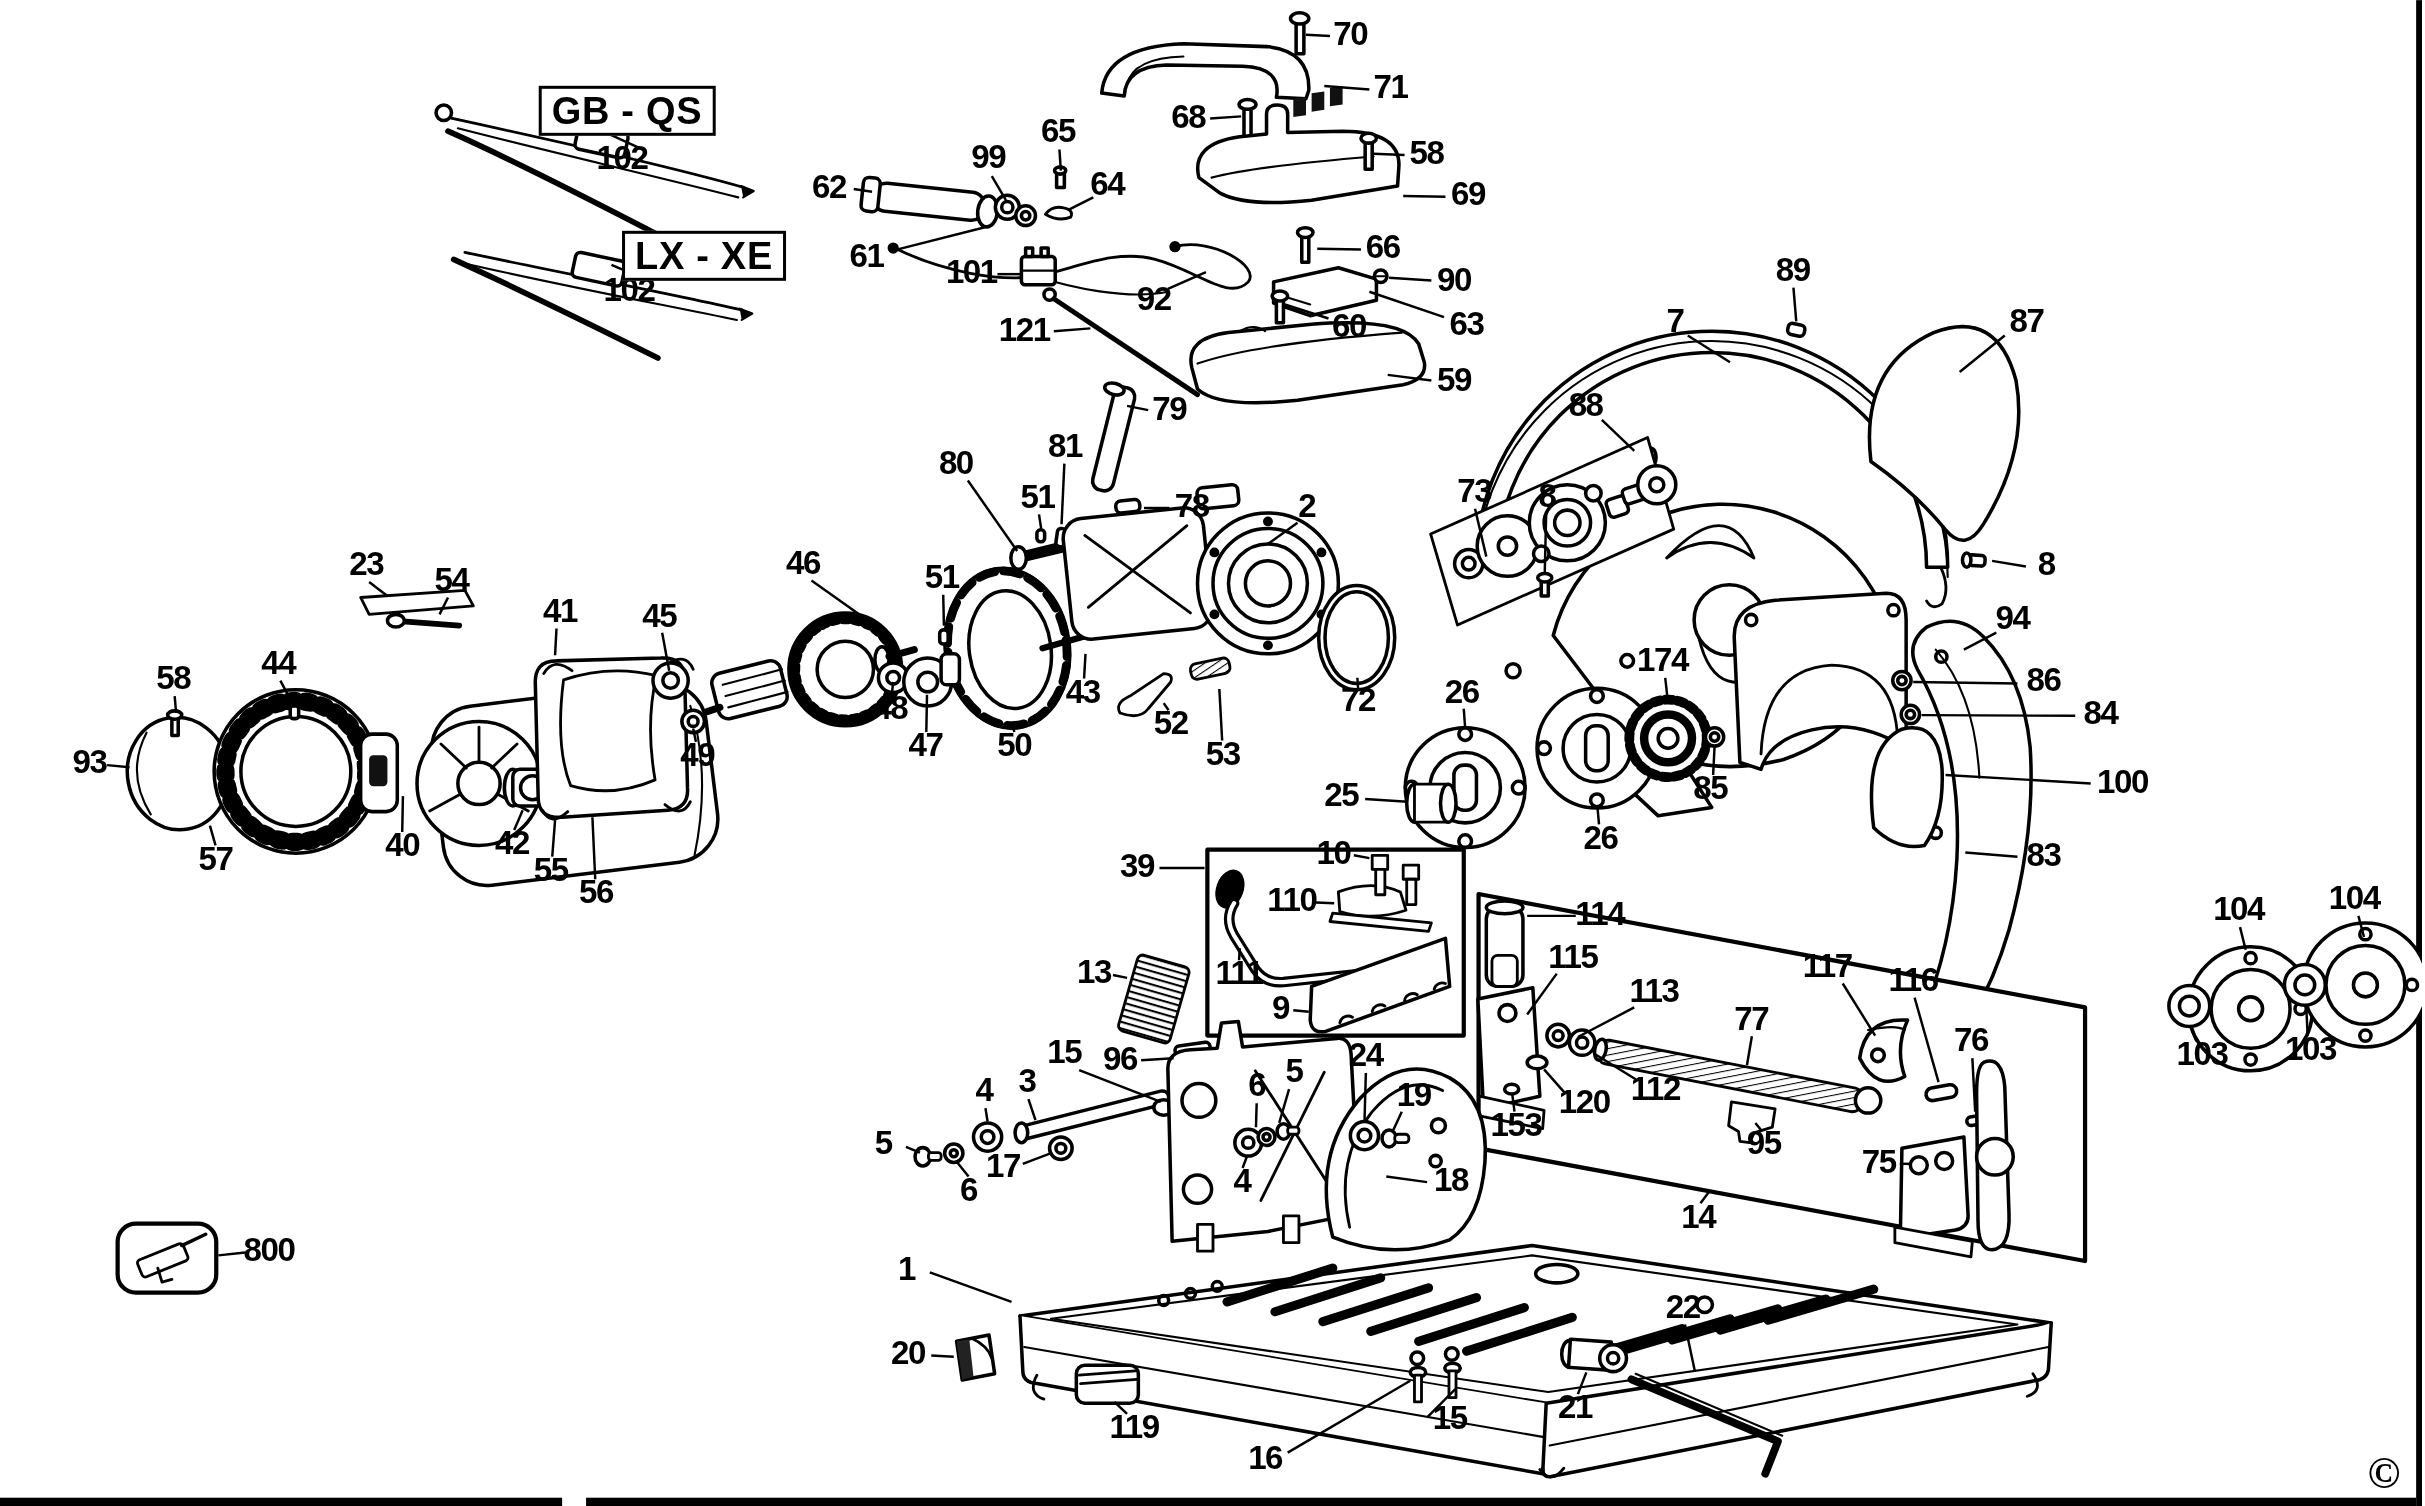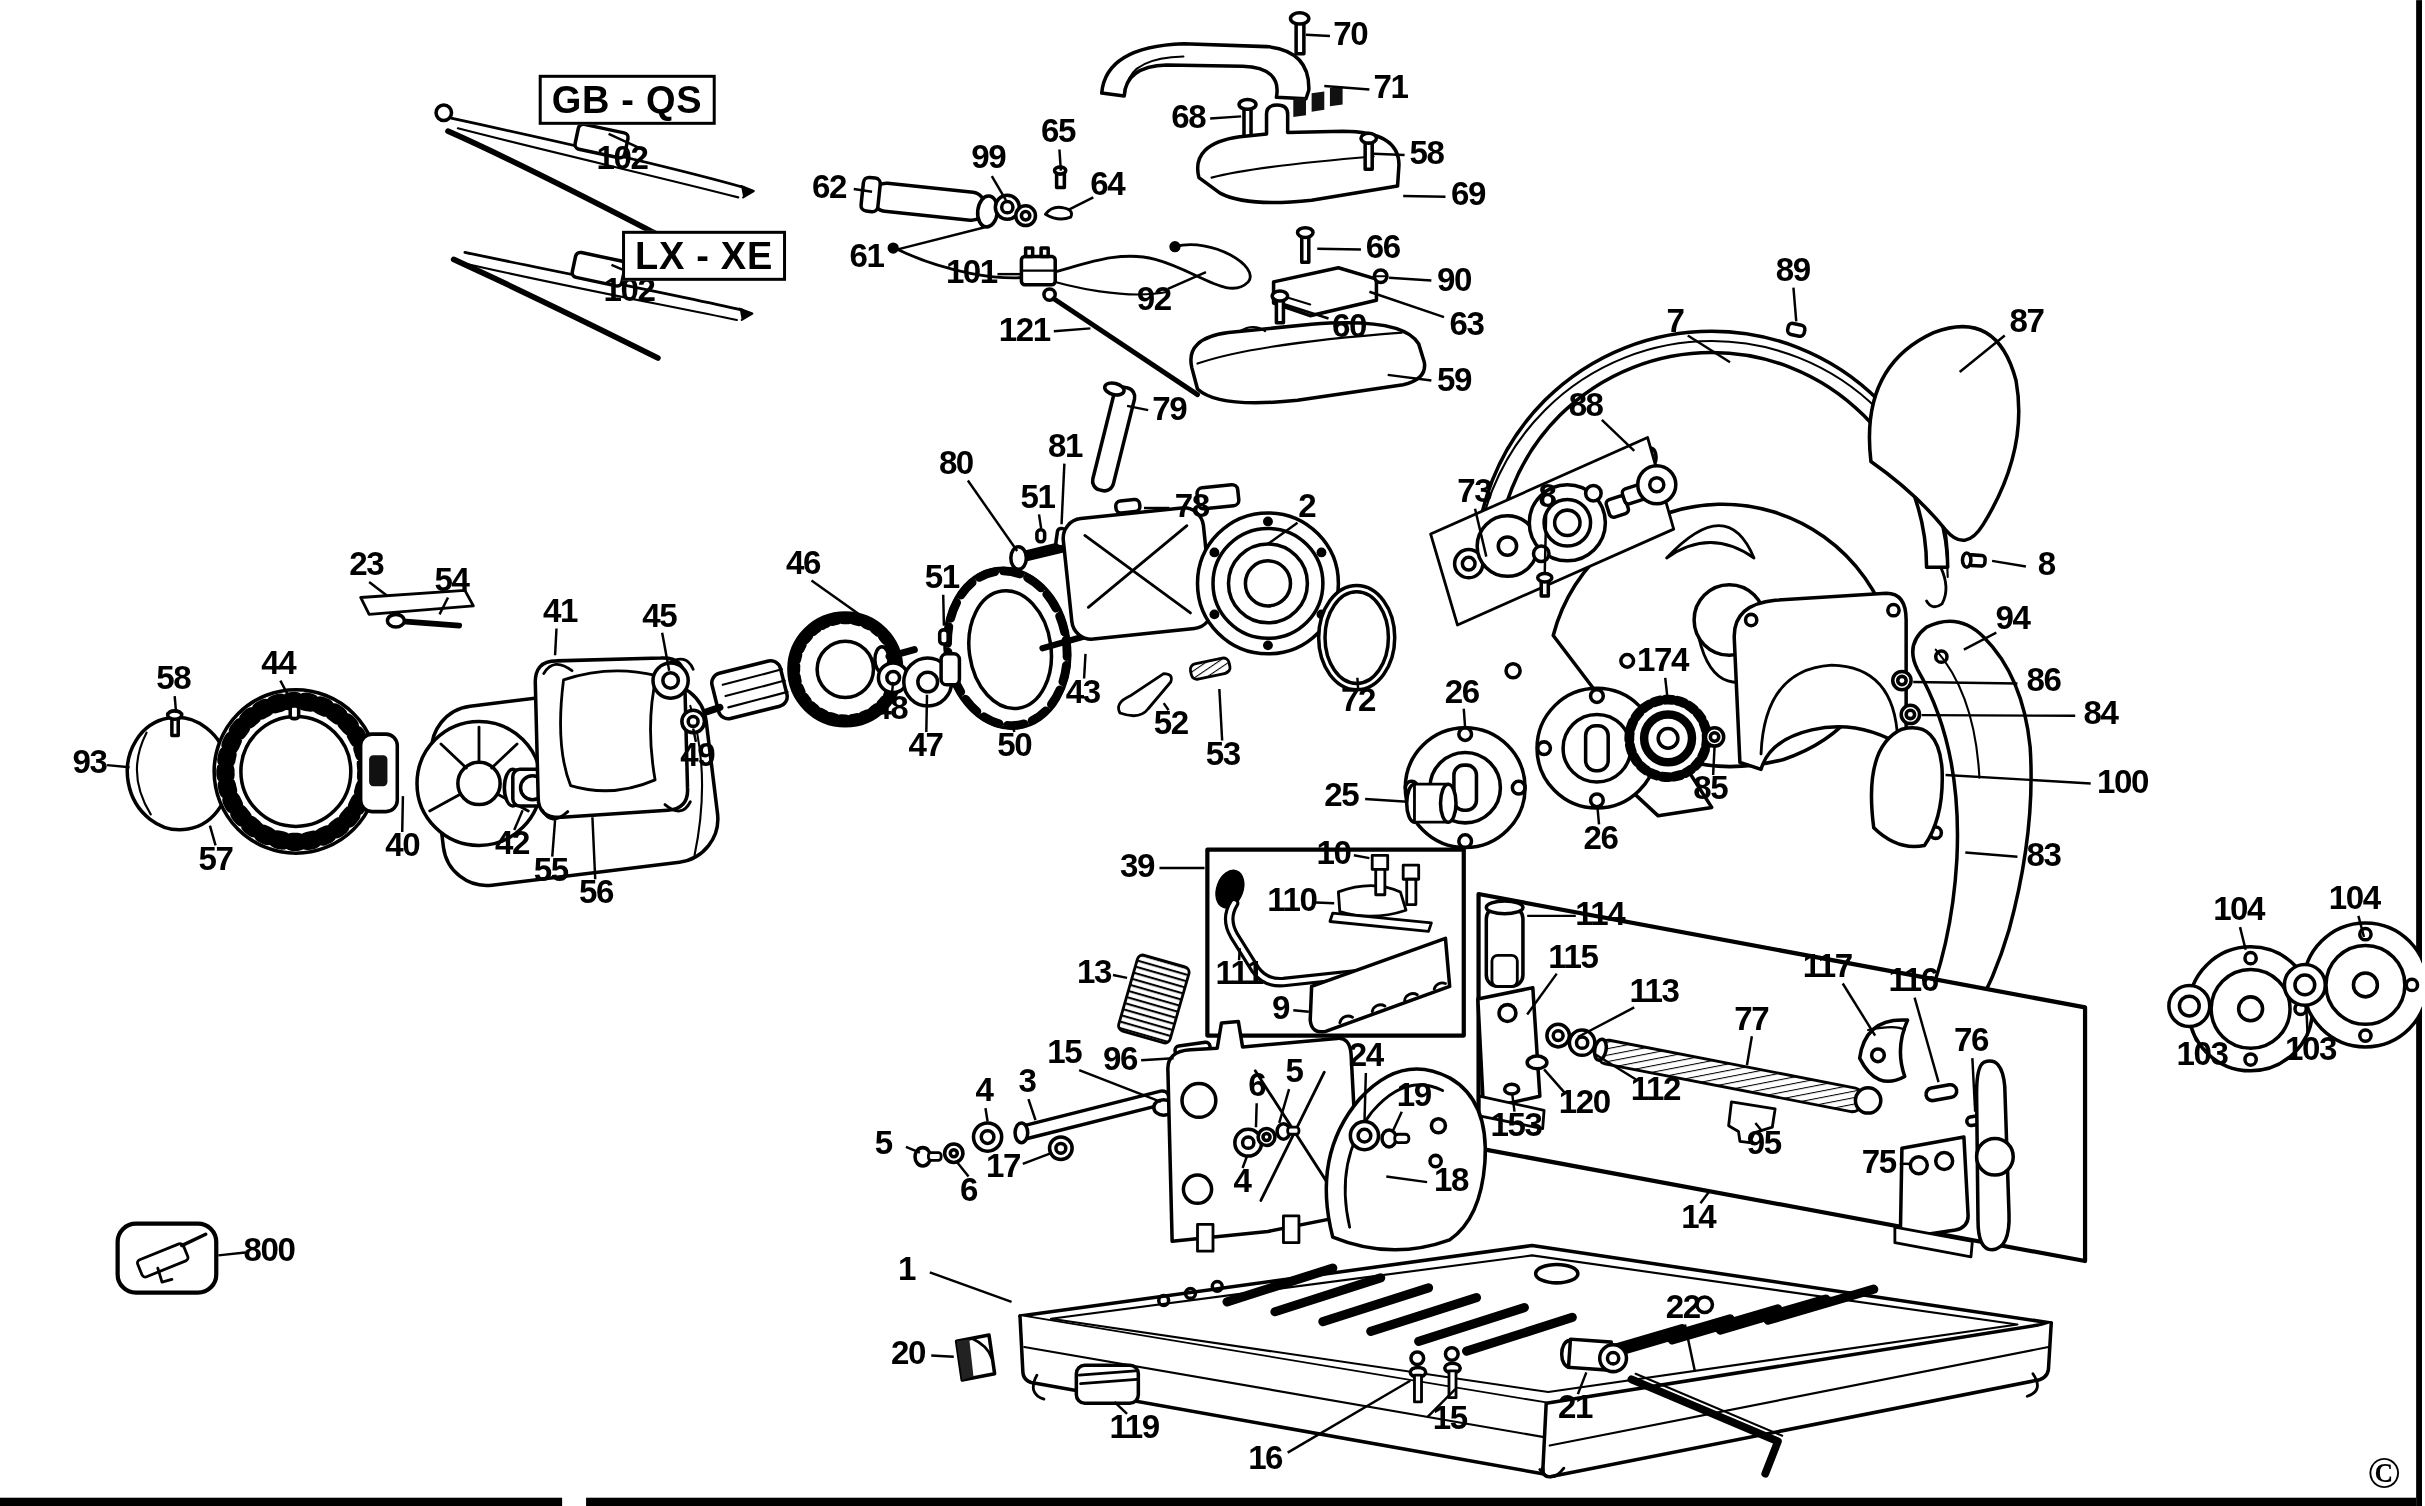--- a/index.html
+++ b/index.html
@@ -801,19 +801,19 @@
         <text x="2058" y="2016" class="callout">15</text>
         <line x1="2240" y1="1979" x2="2252" y2="1948" class="leader"></line>
         <text x="2236" y="2001" class="callout">21</text>
         <line x1="2392" y1="1880" x2="2406" y2="1946" class="leader"></line>
         <text x="2389" y="1858" class="callout">22</text>
         <line x1="348" y1="1778" x2="310" y2="1782" class="leader"></line>
         <text x="382" y="1778" class="callout">800</text>
       </g>
 </svg>
 
-<div class="boxed-label" id="box-gbqs" style="left: 627px; top: 100px; text-align: center;">GB - QS</div>
+<div class="boxed-label" id="box-gbqs" style="left: 627px; top: 111px; text-align: center;">GB - QS</div>
 <div class="boxed-label" id="box-lxxe" style="left: 704px; top: 256px;">LX - XE</div>
 
 <div class="copyright" style="left:2384px;top:1473px;">©</div>
 
 </div>
 
 
 </body></html>

